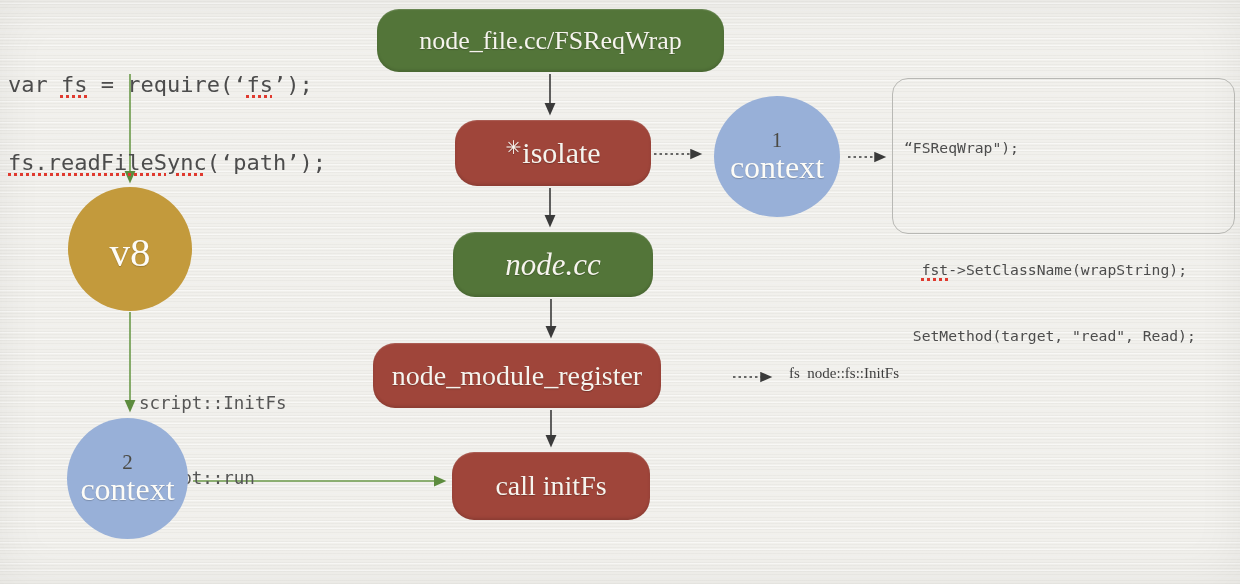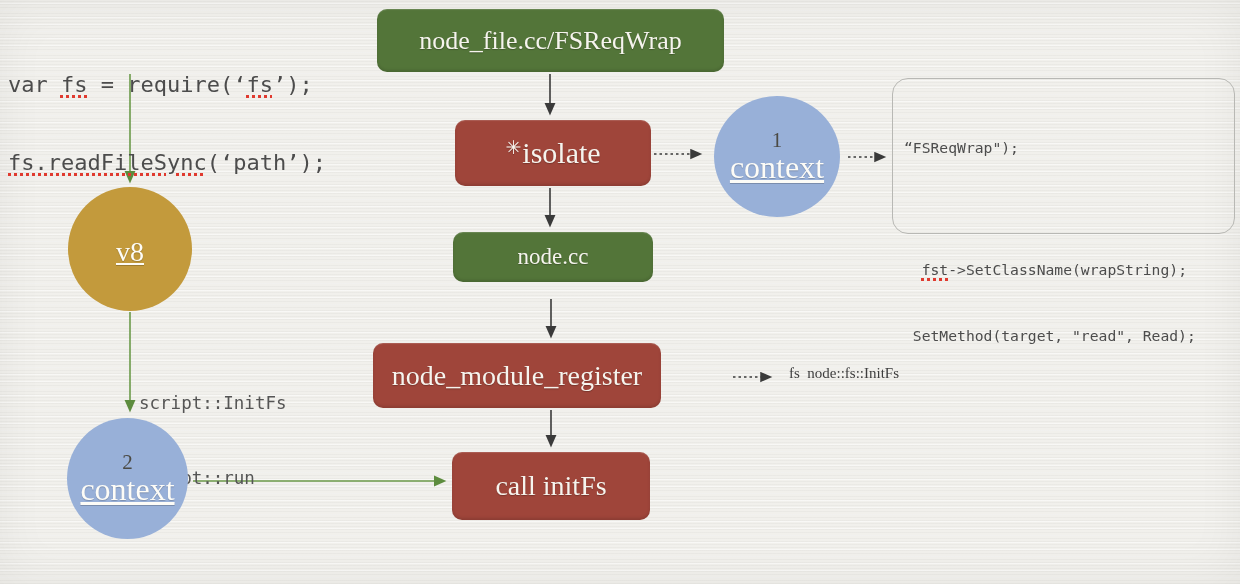--- a/index.html
+++ b/index.html
@@ -12,37 +12,37 @@
       repeating-linear-gradient(0deg, rgba(120,120,115,0.055) 0 1px, transparent 1px 3px),
       repeating-linear-gradient(0deg, transparent 0 6px, rgba(255,255,255,0.5) 6px 7px);
     box-shadow: inset 0 0 50px rgba(0,0,0,0.05);
     font-family:"Liberation Serif", serif;
   }
   .arrows{position:absolute;left:0;top:0;pointer-events:none;}
 
   .box{
     position:absolute;
     display:flex;align-items:center;justify-content:center;
-    border-radius:10px;
+    border-radius:22px;
     color:#f6f4ee;
     text-shadow:0 1px 1px rgba(0,0,0,0.25);
     box-shadow: inset 0 -2px 3px rgba(0,0,0,0.12), inset 0 1px 1px rgba(255,255,255,0.15);
     text-align:center;
     font-family:"Liberation Serif", serif;
   }
   .green{background:#537539;}
   .red{background:#9f453a;}
   .circle{
     position:absolute;border-radius:50%;
     display:flex;flex-direction:column;align-items:center;justify-content:center;
     text-align:center;
   }
   .gold{background:#c39a3c;}
   .blue{background:#98b0d8;}
-  .circle .big{color:#fdfcf7;text-shadow:0 1px 1px rgba(0,0,0,0.2);text-decoration:underline;}
+  .circle .big{color:#fdfcf7;text-shadow:0 1px 1px rgba(0,0,0,0.2);}
   .circle .num{color:#4b4a44;font-size:21px;line-height:20px;}
 
   .mono{font-family:"DejaVu Sans Mono", monospace;}
   .usercode{
     position:absolute;left:8px;top:20px;
     font-size:22px;line-height:26px;color:#4c4c4c;
     white-space:pre;
   }
   .sq{
     text-decoration:underline;
@@ -96,42 +96,42 @@
     <line x1="848" y1="157" x2="884" y2="157" stroke="#3a3a3a" stroke-width="1.5" stroke-dasharray="2.5 3" marker-end="url(#ah-black)"></line>
     <line x1="733" y1="377" x2="770" y2="377" stroke="#3a3a3a" stroke-width="1.5" stroke-dasharray="2.5 3" marker-end="url(#ah-black)"></line>
   </svg>
 
   <div class="usercode mono">
     <div><span>var </span><span class="sq">fs</span><span> = require(‘</span><span class="sq">fs</span><span>’);</span></div>
     <div><span class="sq">fs.readFileSync</span><span>(‘path’);</span></div>
   </div>
 
   <div class="circle gold" style="left:68px;top:187px;width:124px;height:124px;">
-    <span class="big" style="font-size:28px;margin-top:6px;">v8</span>
+    <span class="big" style="font-size:41px;margin-top:6px;">v8</span>
   </div>
 
   <div class="scriptlbl mono">
     <div>script::InitFs</div>
     <div>script::run</div>
   </div>
 
   <div class="circle blue" style="left:67px;top:418px;width:121px;height:121px;">
     <span class="num">2</span>
     <span class="big" style="font-size:32px;line-height:34px;">context</span>
   </div>
 
   <div class="box green" style="left:377px;top:9px;width:347px;height:63px;font-size:26px;">node_file.cc/FSReqWrap</div>
 
   <div class="box red" style="left:455px;top:120px;width:196px;height:66px;font-size:30px;">
     <span>
       <span class="star">✳</span><span>isolate</span>
     </span>
   </div>
 
-  <div class="box green" style="left:453px;top:232px;width:200px;height:50px;font-size:23px;">node.cc</div>
+  <div class="box green" style="left:453px;top:232px;width:200px;height:65px;font-size:31px;font-style:italic;">node.cc</div>
 
   <div class="box red" style="left:373px;top:343px;width:288px;height:65px;font-size:28px;">node_module_register</div>
 
   <div class="box red" style="left:452px;top:452px;width:198px;height:68px;font-size:28px;">call initFs</div>
 
   <div class="circle blue" style="left:714px;top:96px;width:126px;height:121px;">
     <span class="num">1</span>
     <span class="big" style="font-size:32px;line-height:34px;">context</span>
   </div>
 

